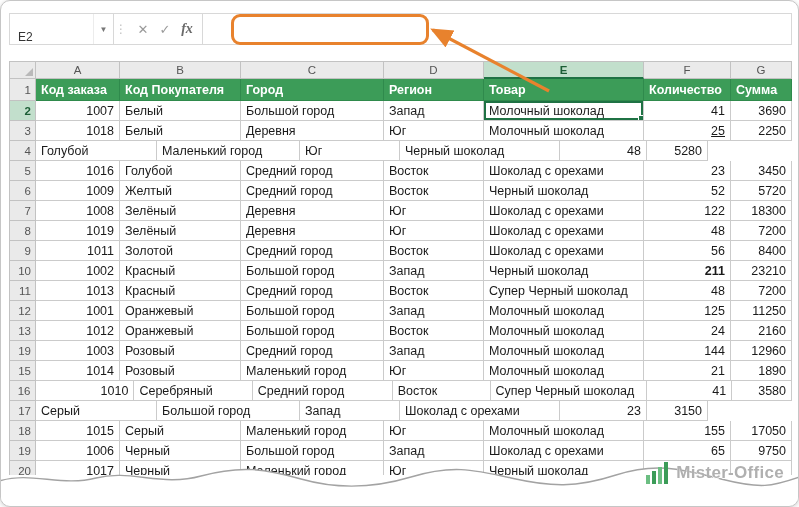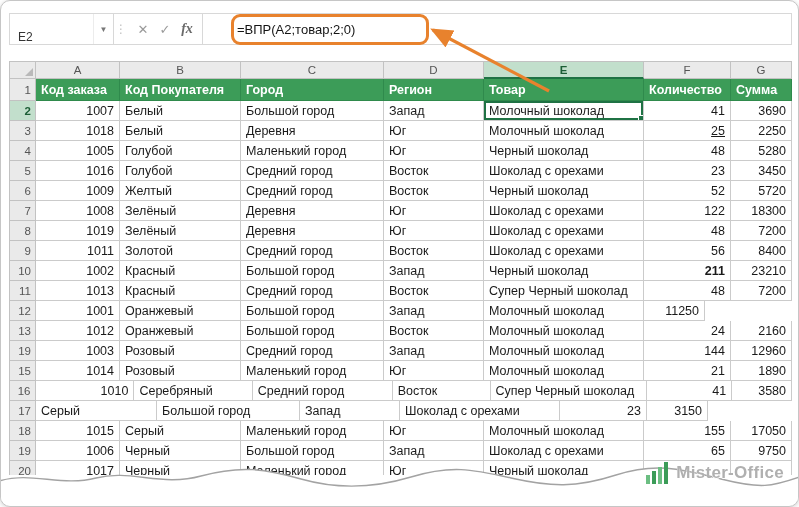--- a/index.html
+++ b/index.html
@@ -107,23 +107,20 @@
   <div class="topbar">
     <div class="namebox">
       <span class="val">E2</span>
       <span class="nb-arrow">▼</span>
     </div>
     <div class="grip">⋮</div>
     <div class="fbtns">
       <div class="fbtn">✕</div>
       <div class="fbtn">✓</div>
       <div class="fbtn fx">fx</div>
-    </div>
-    <div class="formula-area">
-      <span>=ВПР(A2;товар;2;0)</span>
     </div>
   </div>
 
   <div class="hl-box"></div>
 
   <svg class="ann-arrow" width="140" height="80" viewBox="0 0 140 80">
     <defs>
       <marker id="ah" markerWidth="8" markerHeight="8" refX="6" refY="3" orient="auto" markerUnits="strokeWidth">
         <path d="M0,0 L7,3 L0,6 z" fill="#E8822D"></path>
       </marker>
@@ -168,21 +165,20 @@
           <div class="dcell num" style="width: 84px;">1018</div>
           <div class="dcell" style="width: 121px;">Белый</div>
           <div class="dcell" style="width: 143px;">Деревня</div>
           <div class="dcell" style="width: 100px;">Юг</div>
           <div class="dcell" style="width: 160px;">Молочный шоколад</div>
           <div class="dcell num" style="width: 87px; text-decoration: underline;">25</div>
           <div class="dcell num" style="width: 61px;">2250</div>
         </div>
         <div class="row">
           <div class="rn" style="width: 27px;">4</div>
-          <div class="dcell num" style="width: 84px;">1005</div>
           <div class="dcell" style="width: 121px;">Голубой</div>
           <div class="dcell" style="width: 143px;">Маленький город</div>
           <div class="dcell" style="width: 100px;">Юг</div>
           <div class="dcell" style="width: 160px;">Черный шоколад</div>
           <div class="dcell num" style="width: 87px;">48</div>
           <div class="dcell num" style="width: 61px;">5280</div>
         </div>
         <div class="row">
           <div class="rn" style="width: 27px;">5</div>
           <div class="dcell num" style="width: 84px;">1016</div>
@@ -253,20 +249,21 @@
           <div class="dcell num" style="width: 87px;">48</div>
           <div class="dcell num" style="width: 61px;">7200</div>
         </div>
         <div class="row">
           <div class="rn" style="width: 27px;">12</div>
           <div class="dcell num" style="width: 84px;">1001</div>
           <div class="dcell" style="width: 121px;">Оранжевый</div>
           <div class="dcell" style="width: 143px;">Большой город</div>
           <div class="dcell" style="width: 100px;">Запад</div>
           <div class="dcell" style="width: 160px;">Молочный шоколад</div>
+          <div class="dcell num" style="width: 87px;">125</div>
           <div class="dcell num" style="width: 61px;">11250</div>
         </div>
         <div class="row">
           <div class="rn" style="width: 27px;">13</div>
           <div class="dcell num" style="width: 84px;">1012</div>
           <div class="dcell" style="width: 121px;">Оранжевый</div>
           <div class="dcell" style="width: 143px;">Большой город</div>
           <div class="dcell" style="width: 100px;">Восток</div>
           <div class="dcell" style="width: 160px;">Молочный шоколад</div>
           <div class="dcell num" style="width: 87px;">24</div>

